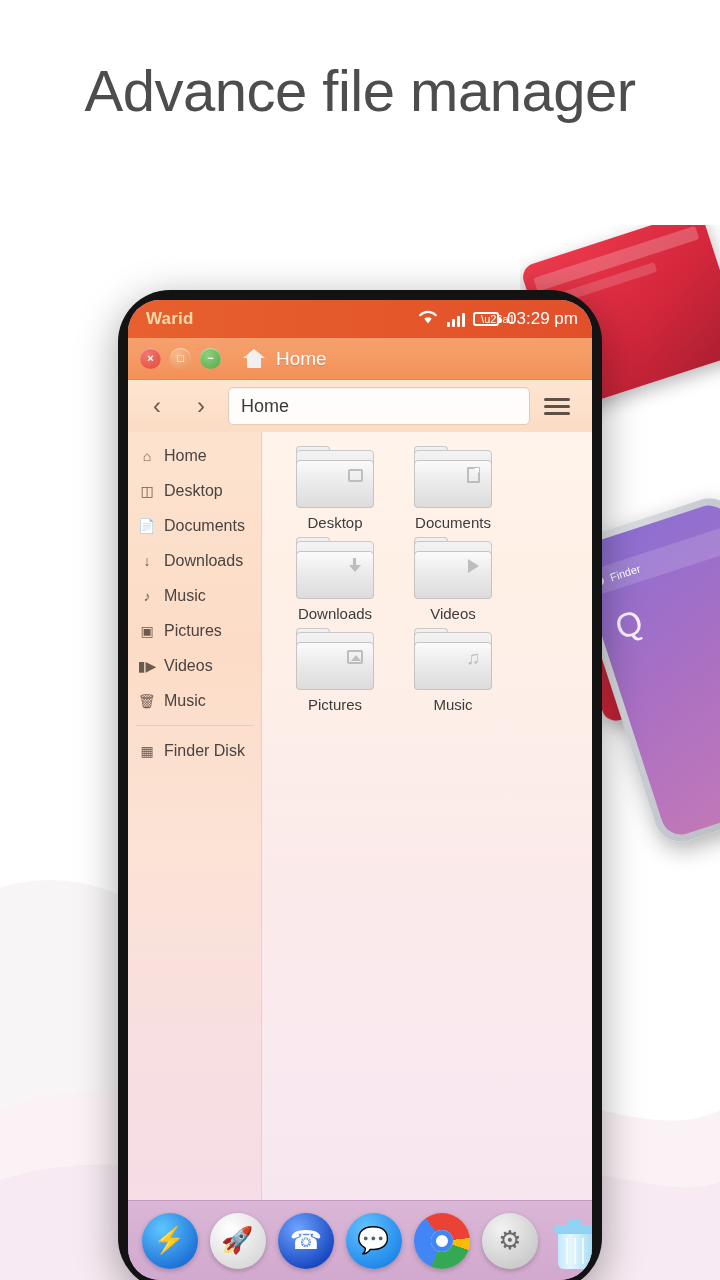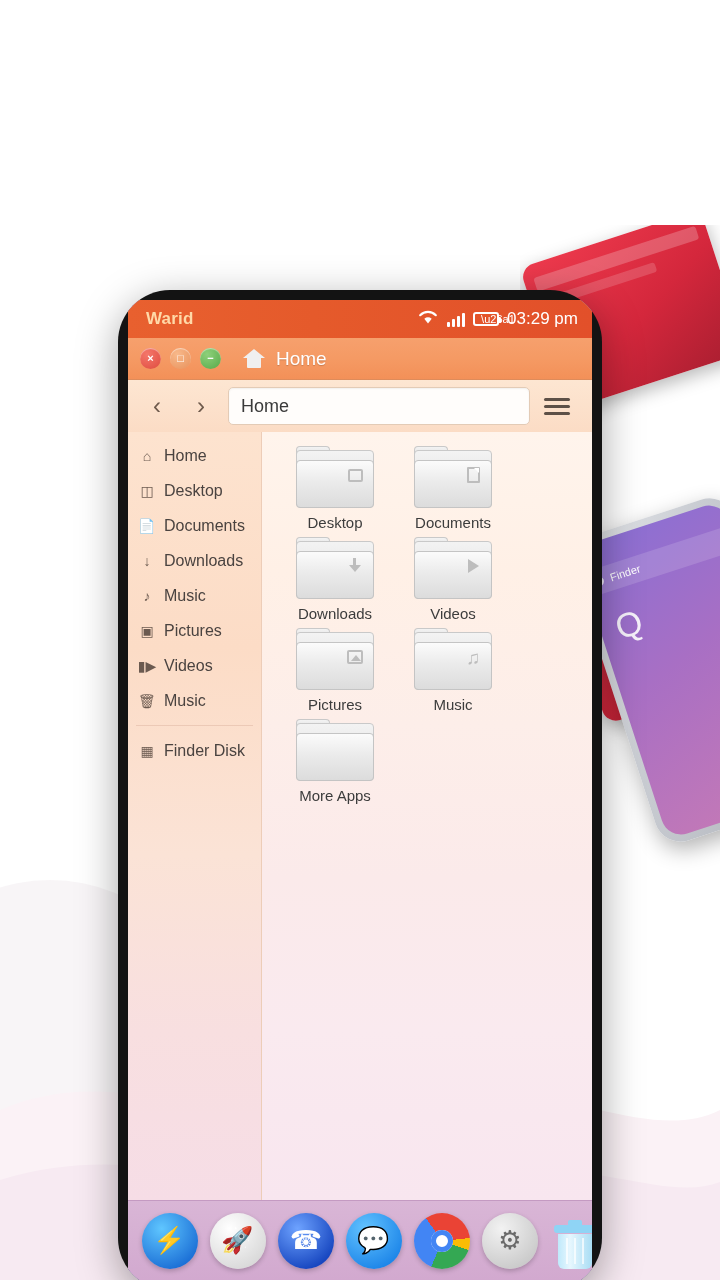--- a/index.html
+++ b/index.html
@@ -78,21 +78,21 @@
     position: absolute; left: 118px; top: 290px;
     width: 484px; height: 1000px;
     border-radius: 52px;
     background: #131313;
     padding: 10px;
     box-shadow: 0 10px 40px rgba(0,0,0,.35);
     overflow: hidden;
   }
   .device-screen {
     width: 100%; height: 100%;
-    border-radius: 12px;
+    border-radius: 32px;
     overflow: hidden;
     position: relative;
     background: #c4b5fd;
   }
 
   
   .statusbar {
     height: 38px;
     background: linear-gradient(90deg,#e8602f 0%, #e55a2b 40%, #e2502a 100%);
     display: flex; align-items: center;
@@ -288,20 +288,21 @@
         <div class="strip2"></div>
       </div>
     <div class="promo-phone">
       <div class="scr">
         <div class="hdr"><span class="dot"></span>Finder</div>
         <div class="q">Q</div>
       </div>
     </div>
   </div>
 
+  <div class="headline">Advance file manager</div>
 
   <div class="device">
     <div class="device-screen">
 
       <div class="statusbar">
         <span class="carrier">Warid</span>
         <span class="sb-right">
           <span class="ico-wifi">
             <svg width="22" height="16" viewBox="0 0 22 16">
               <path d="M11 14.5 L7.3 9.8 A6 6 0 0 1 14.7 9.8 Z" fill="#ffffff"></path>
@@ -465,28 +466,20 @@
                 <div class="tab"></div>
                   <div class="back"></div>
                   <div class="front"></div>
                 <div class="glyph">
                     <span class="glyph-note">♫</span>
                   </div>
               </div>
               <div class="cap">Music</div>
             </div>
 
-            <div class="cell">
-              <div class="folder">
-                <div class="tab"></div>
-                  <div class="back"></div>
-                  <div class="front"></div>
-              </div>
-              <div class="cap">More Apps</div>
-            </div>
 
           </div>
         </div>
       </div>
 
       <div class="dock">
         <span class="dock-ico d-blue">⚡</span>
         <span class="dock-ico d-rocket">🚀</span>
         <span class="dock-ico d-phone">☎</span>
         <span class="dock-ico d-msg">💬</span>

